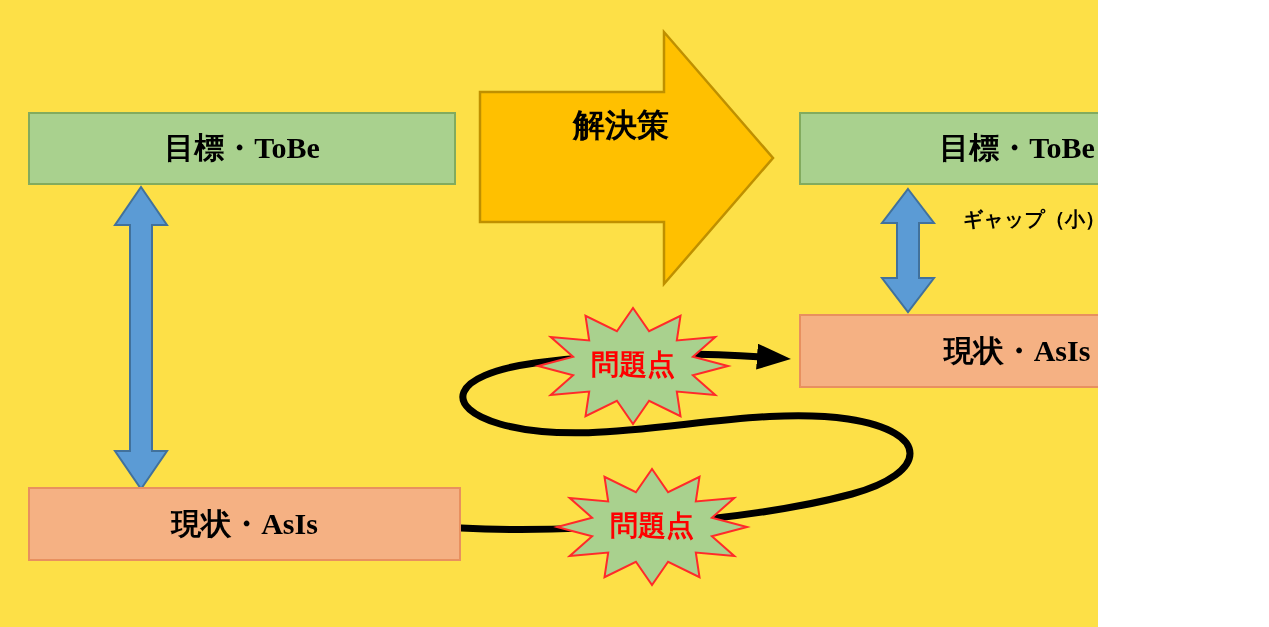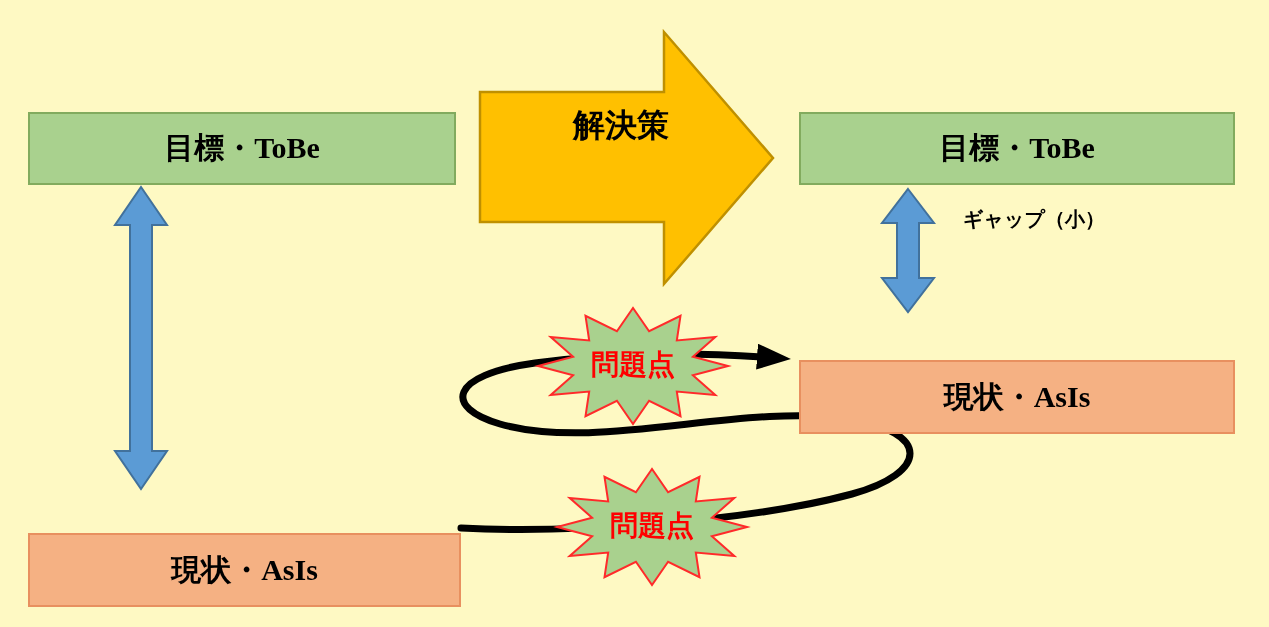--- a/index.html
+++ b/index.html
@@ -3,44 +3,44 @@
 <meta charset="utf-8">
 <style>
   html, body {
     margin: 0;
     padding: 0;
     background: #ffffff;
     font-family: "Liberation Serif", "DejaVu Serif", serif;
   }
   #stage {
     position: relative;
-    width: 1269px;
+    width: 1098px;
     height: 627px;
-    background: #fef9c3;
+    background: #fde047;
     overflow: hidden;
   }
   #shapes {
     position: absolute;
     left: 0; top: 0;
     width: 1269px; height: 627px;
     z-index: 0;
   }
   .box {
     position: absolute;
     display: flex;
     align-items: center;
     justify-content: center;
     font-weight: bold;
     font-size: 30px;
     color: #000000;
     z-index: 1;
     box-sizing: border-box;
   }
   .box.green  { background: var(--green-fill, #a9d18e);  border: 2px solid var(--green-border, #82ab5e); }
-  .box.orange { background: var(--orange-fill, #f5b183); border: 2px solid var(--orange-border, #e8905f); margin-top: 46px; }
+  .box.orange { background: var(--orange-fill, #f5b183); border: 2px solid var(--orange-border, #e8905f); }
 
   .label {
     position: absolute;
     z-index: 2;
     font-weight: bold;
     color: #000000;
     white-space: nowrap;
   }
   .gap-label { font-size: 20px; line-height: 47px; }
   .gap-label .line2 { display: block; padding-left: 16px; }

